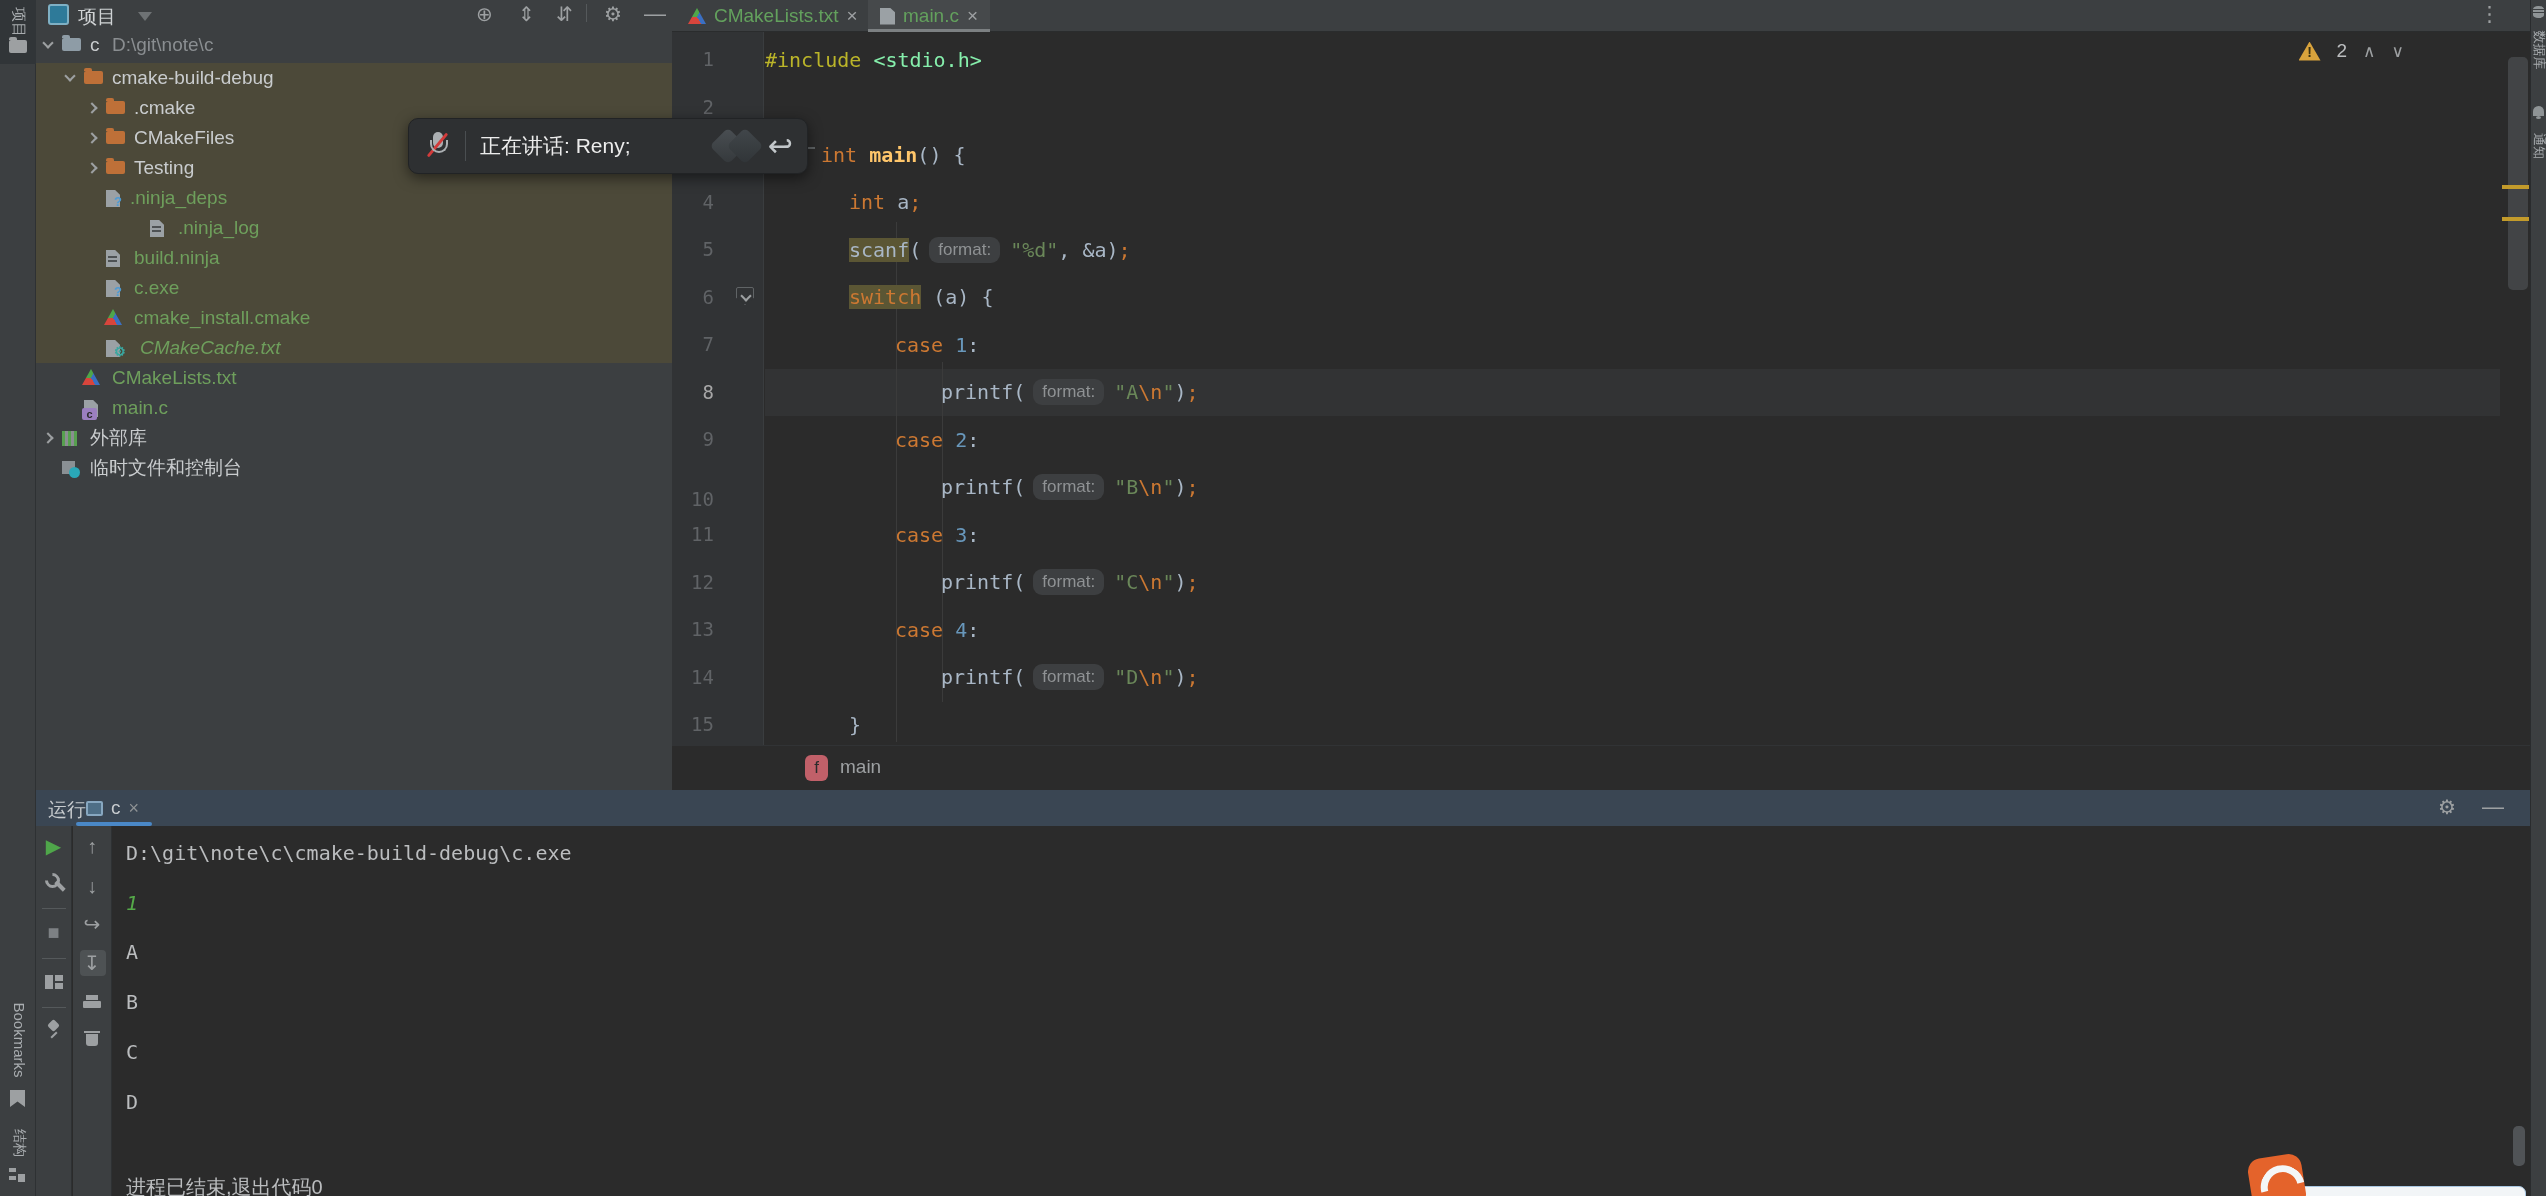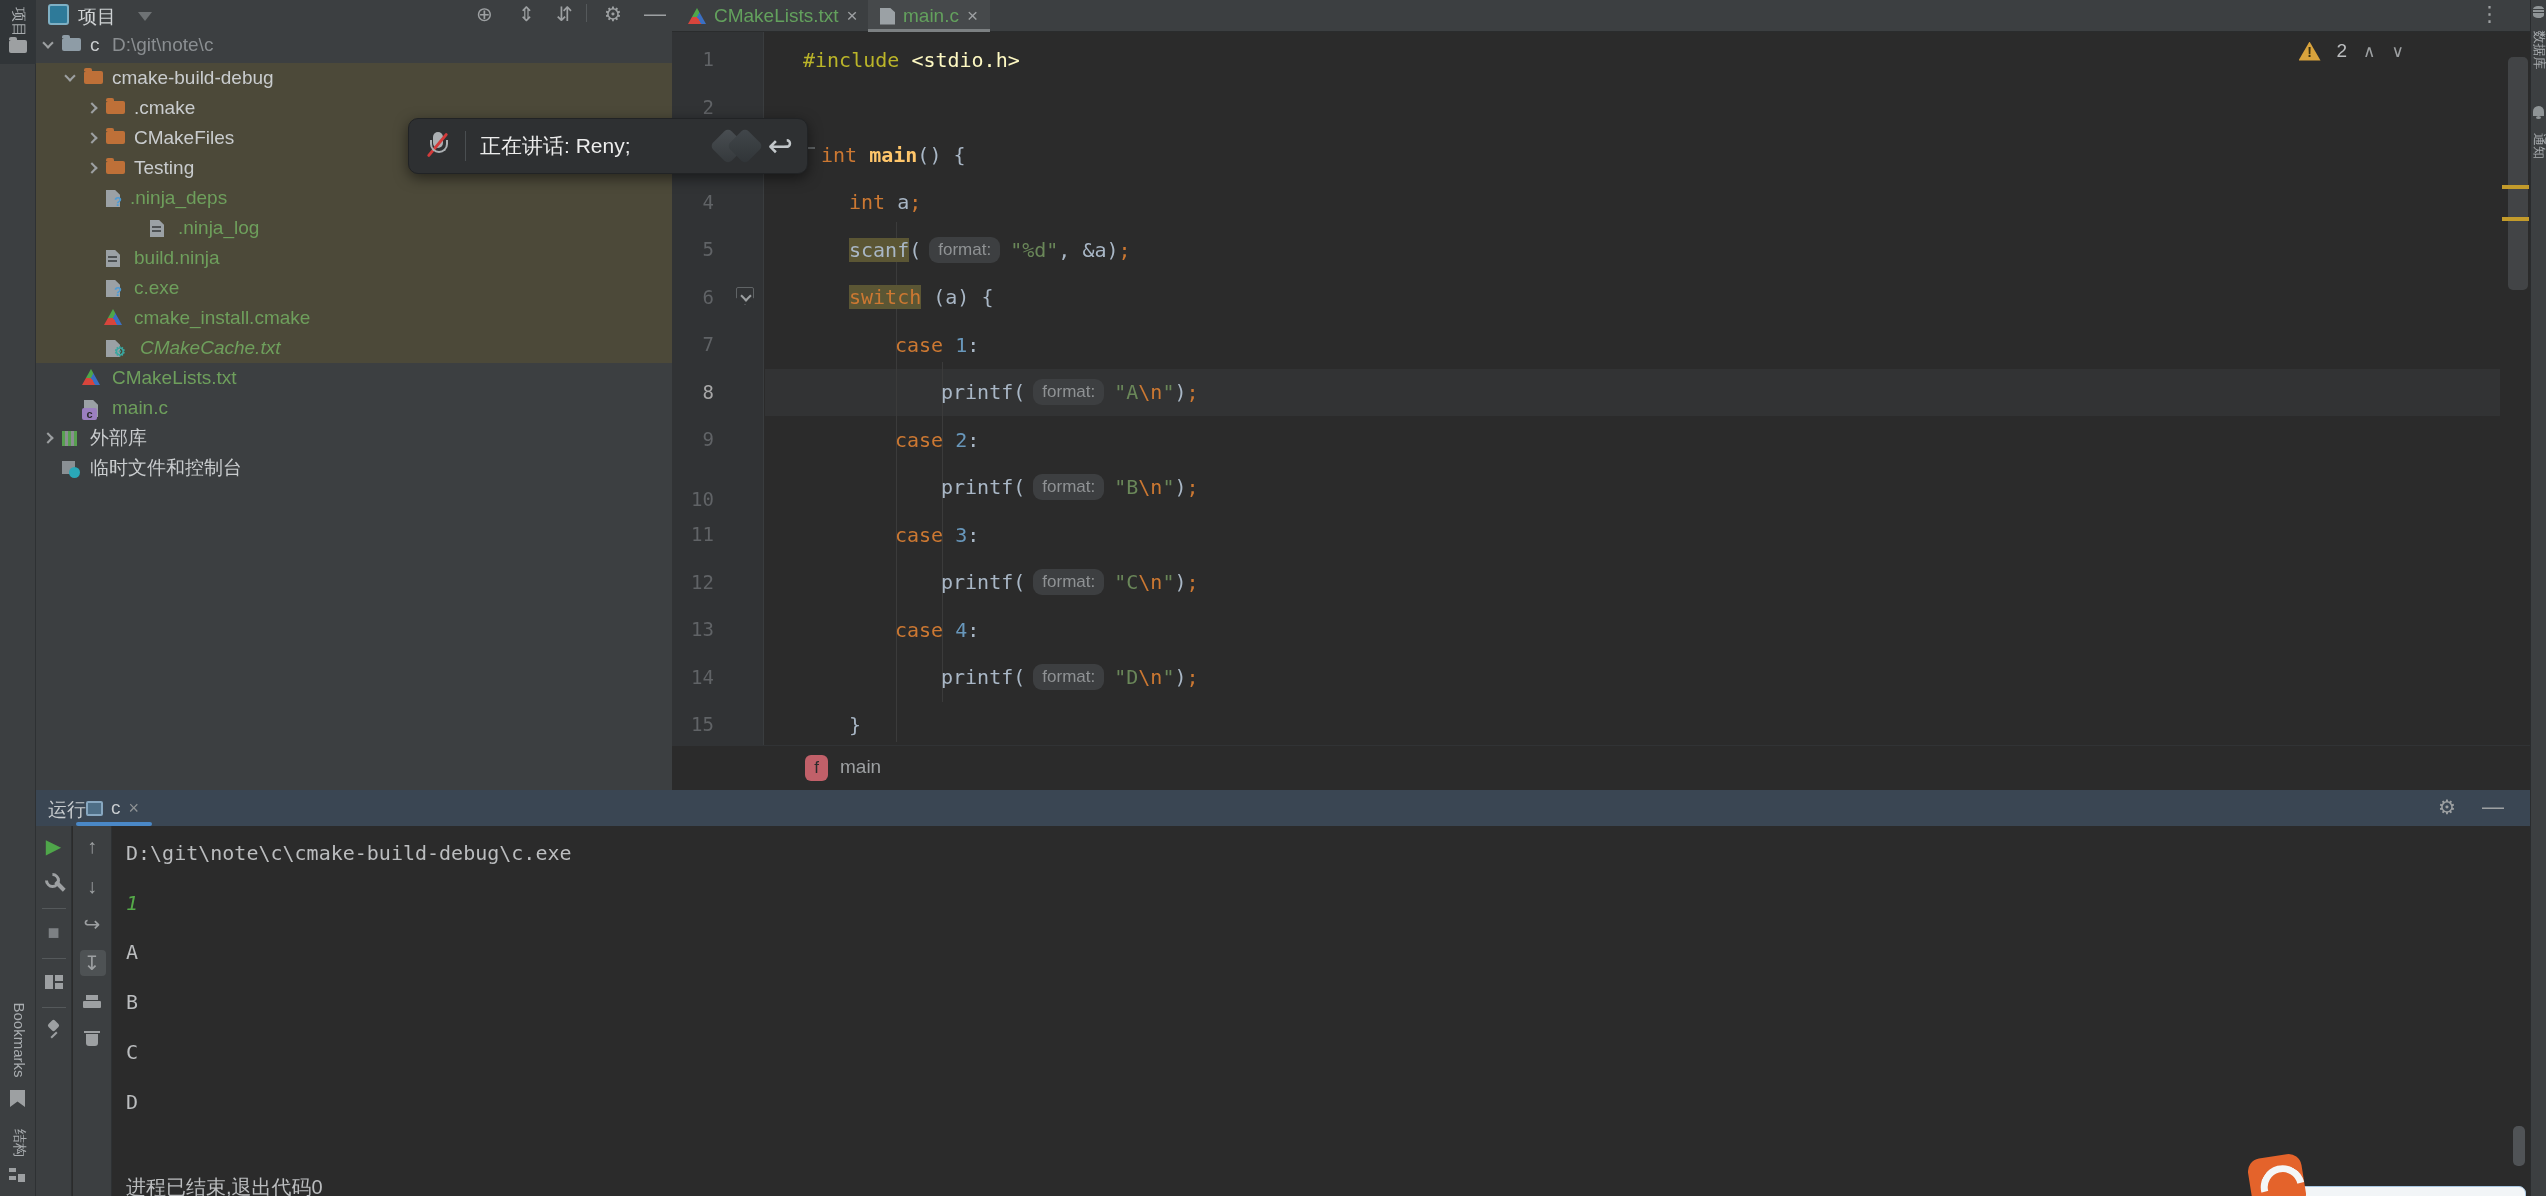--- a/index.html
+++ b/index.html
@@ -63,23 +63,23 @@
 
   #code-area { left:0; top:32px; width:1858px; height:713px; background:#2B2B2B; overflow:hidden; }
   #gutter { position:absolute; left:0; top:0; width:92px; height:713px; background:#313335; border-right:1px solid #3A3D3F; }
   .lnum { position:absolute; left:0; width:42px; height:47.5px; text-align:right; color:#606366;
           font-family:"DejaVu Sans Mono", monospace; font-size:19px; line-height:47.5px; }
   .lnum.cur { color:#A7A7A7; }
   .curline { position:absolute; left:93px; top:336.5px; width:1735px; height:47.5px; background:#323334; }
   .iguide { position:absolute; width:1px; background:#3B3B3B; }
   .cl { position:absolute; left:93px; height:47.5px; display:flex; align-items:center; white-space:pre;
         font-family:"DejaVu Sans Mono", monospace; font-size:20px; color:#A9B7C6; }
-  .ind0 { padding-left:38px; } .ind4 { padding-left:84px; } .ind8 { padding-left:130px; } .ind12 { padding-left:176px; }
+  .ind0 { } .ind4 { padding-left:84px; } .ind8 { padding-left:130px; } .ind12 { padding-left:176px; }
   .ind-l3 { padding-left:38px; }
-  .tk.kw { color:#CC7832; } .tk.dir { color:#BBB529; } .tk.inc { color:#fef9c3; }
+  .tk.kw { color:#CC7832; } .tk.dir { color:#BBB529; } .tk.inc { color:#86efac; }
   .tk.fn { color:#FFC66B; font-weight:bold; } .tk.str { color:#6A8759; } .tk.esc { color:#CC7832; }
   .tk.num { color:#6897BB; } .tk.semi { color:#CC7832; } .tk.pl { color:#A9B7C6; }
   .tk.hl { background:#5B5634; }
   .tk.inlay { font-family:"Liberation Sans", sans-serif; font-size:17px; color:#8F9294; background:#3D3F41;
               border-radius:9px; padding:3px 9px; margin:0 10px 0 8px; }
   .fold-bracket { width:12px; height:16px; border-left:2px solid #5F6365; border-top:2px solid #5F6365; margin-right:6px; }
   #fold-arrow { position:absolute; left:64px; top:255px; width:18px; height:18px; border:1px solid #606466; border-radius:2px;
                 clip-path:polygon(0 0,100% 0,100% 60%,50% 100%,0 60%); background:#313335; }
   #fold-arrow::after { content:""; position:absolute; left:5px; top:4px; width:6px; height:6px;
                 border-right:2px solid #9DA0A2; border-bottom:2px solid #9DA0A2; transform:rotate(45deg); }

